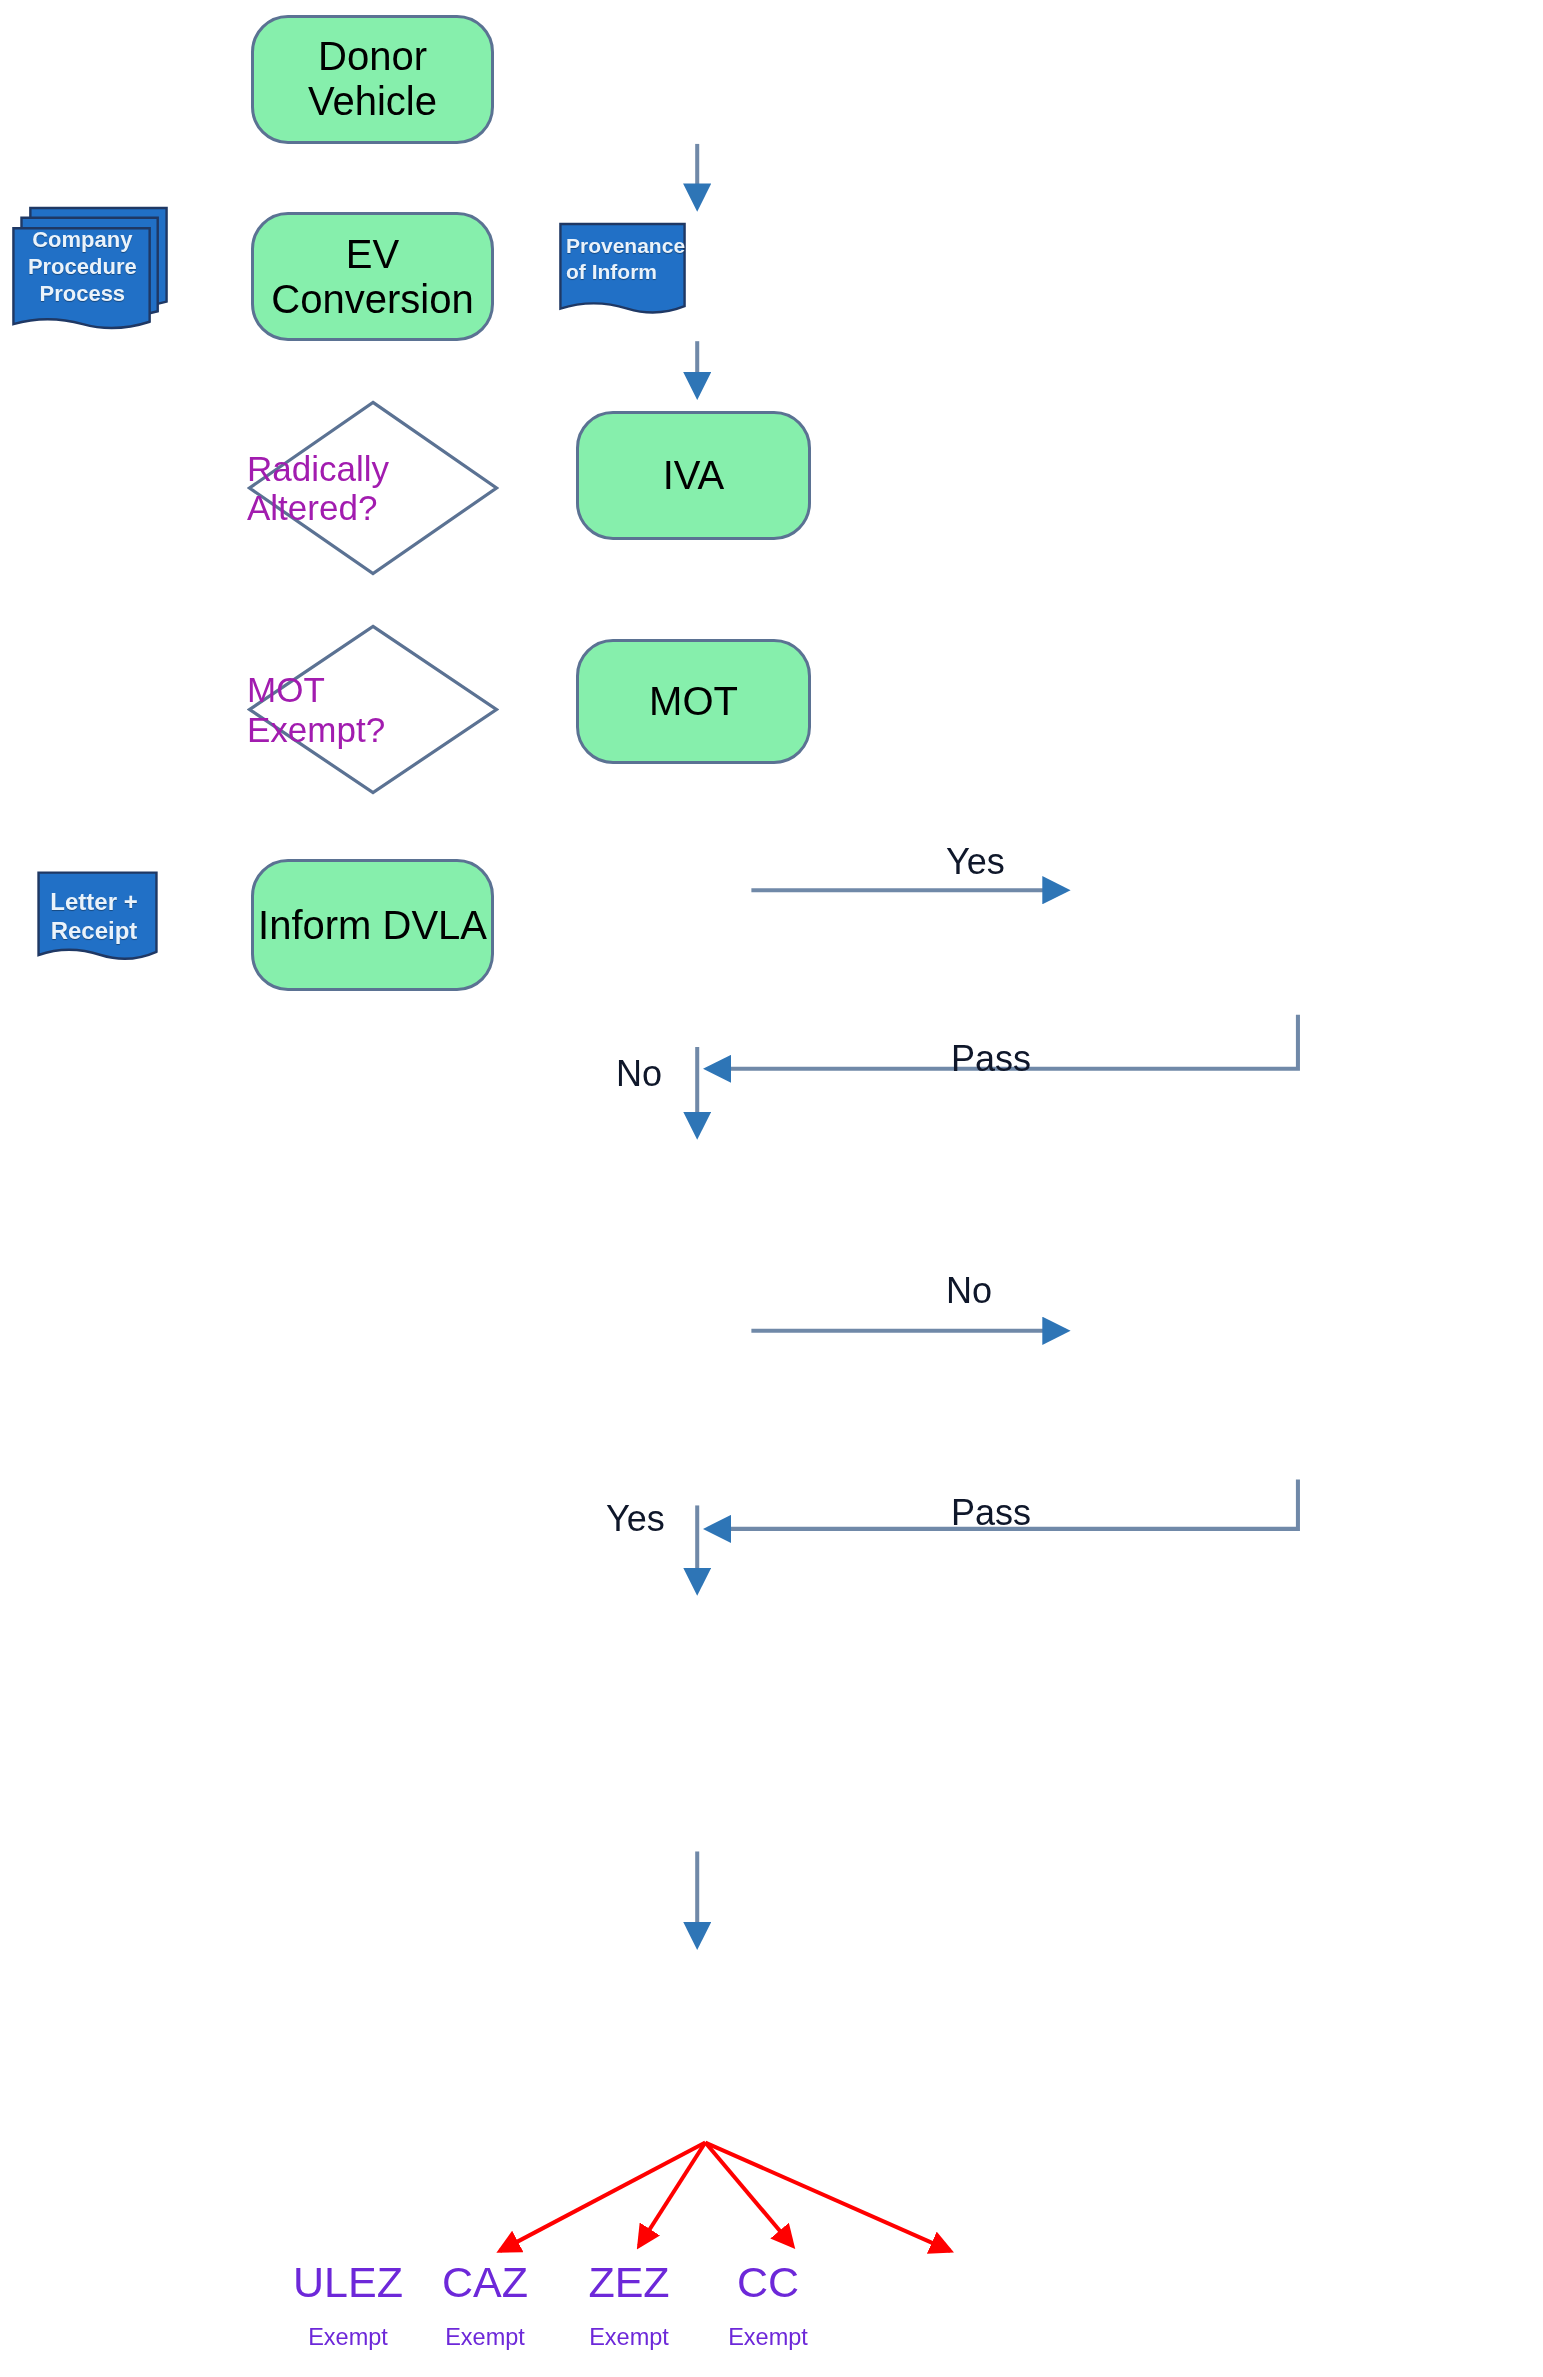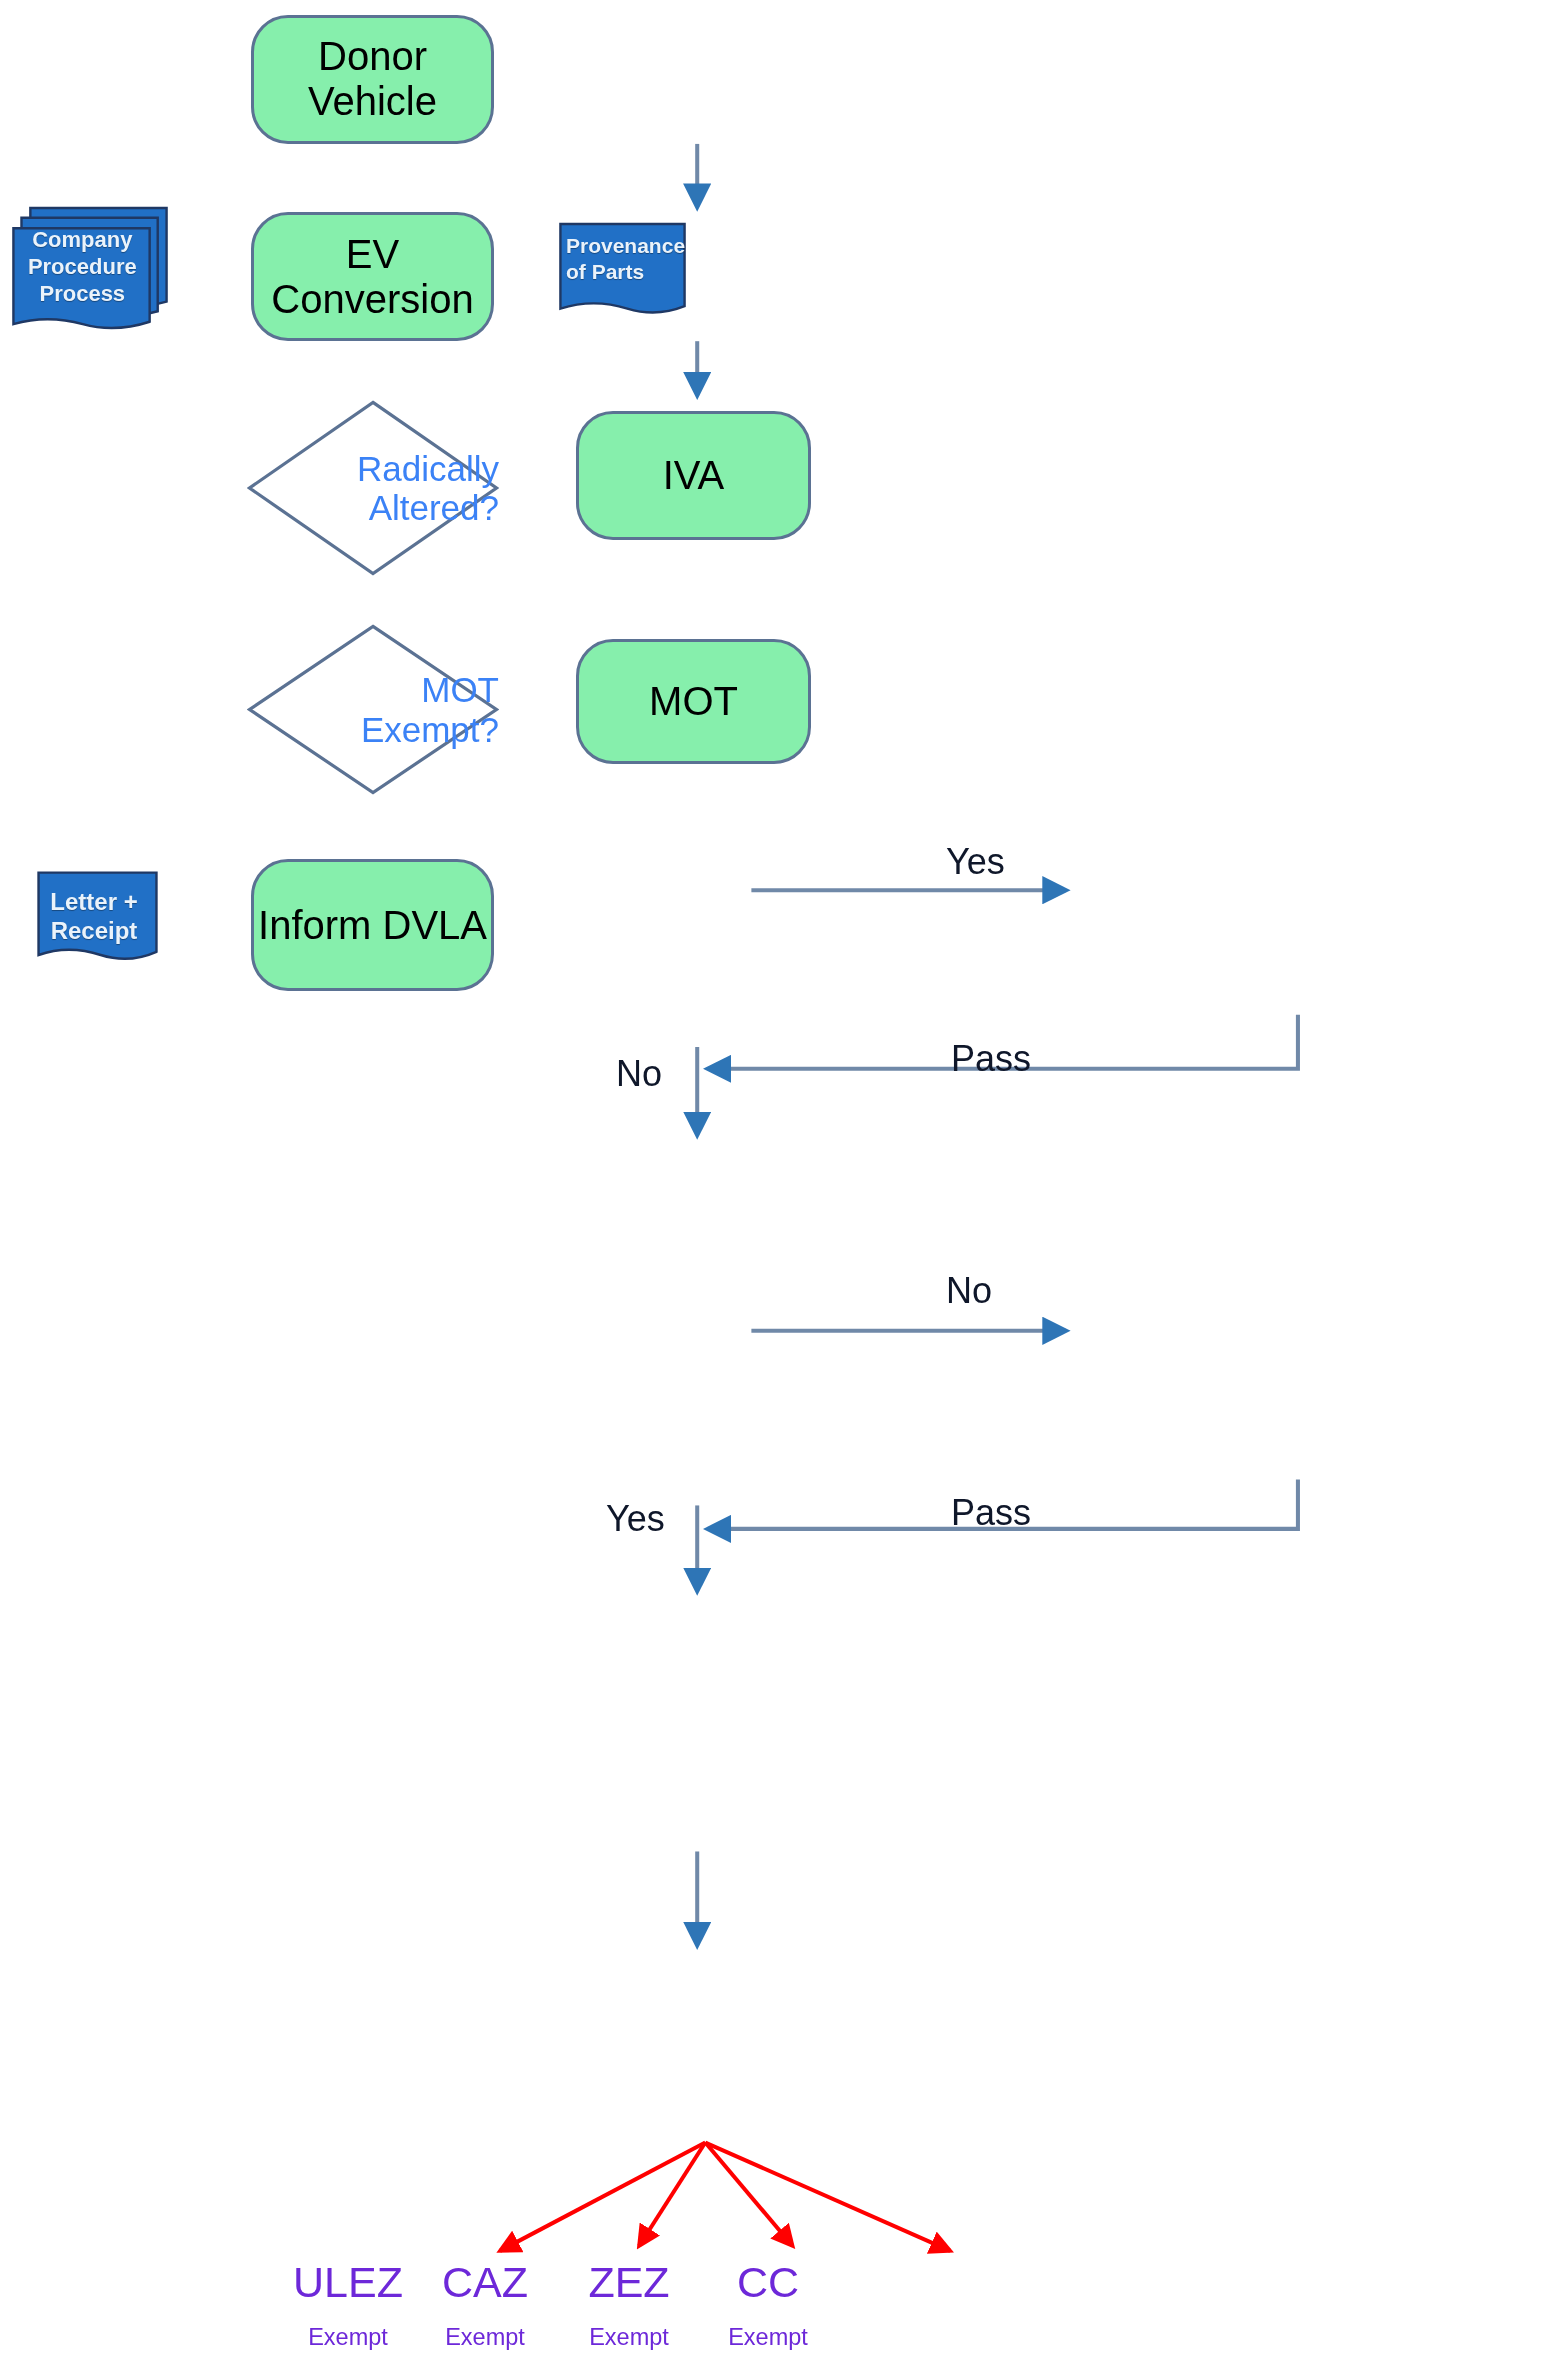--- a/index.html
+++ b/index.html
@@ -64,25 +64,25 @@
     top: 0;
   }
   .diamond-label {
     position: absolute;
     left: 0;
     top: 0;
     width: 100%;
     height: 100%;
     display: flex;
     flex-direction: column;
-    align-items: flex-end;
+    align-items: flex-start;
     justify-content: center;
     text-align: center;
     font-size: 35px;
-    color: #3b82f6;
+    color: #a21caf;
     line-height: 1.12;
   }
   #dia-radical { left: 247px; top: 400px; width: 252px; height: 176px; }
   #dia-mot     { left: 247px; top: 624px; width: 252px; height: 171px; }
 
   
   .doc {
     position: absolute;
   }
   .doc svg { position: absolute; left: 0; top: 0; }
@@ -224,21 +224,21 @@
       <div>Process</div>
     </div>
   </div>
 
   <div class="doc" id="doc-prov">
     <svg width="129" height="108" viewBox="0 0 160 133">
       <path d="M3,2 H157 V104 Q122,118 86,107 Q44,94 3,107 Z" fill="#2170C6" stroke="#1F3864" stroke-width="3"></path>
     </svg>
     <div class="doc-text">
       <div>Provenance</div>
-      <div>of Parts</div>
+      <div>of Inform</div>
     </div>
   </div>
 
   <div class="doc" id="doc-letter">
     <svg width="123" height="105" viewBox="0 0 152 130">
       <path d="M3,2 H149 V100 Q115,115 80,104 Q40,91 3,104 Z" fill="#2170C6" stroke="#1F3864" stroke-width="3"></path>
     </svg>
     <div class="doc-text">
       <div>Letter +</div>
       <div>Receipt</div>

